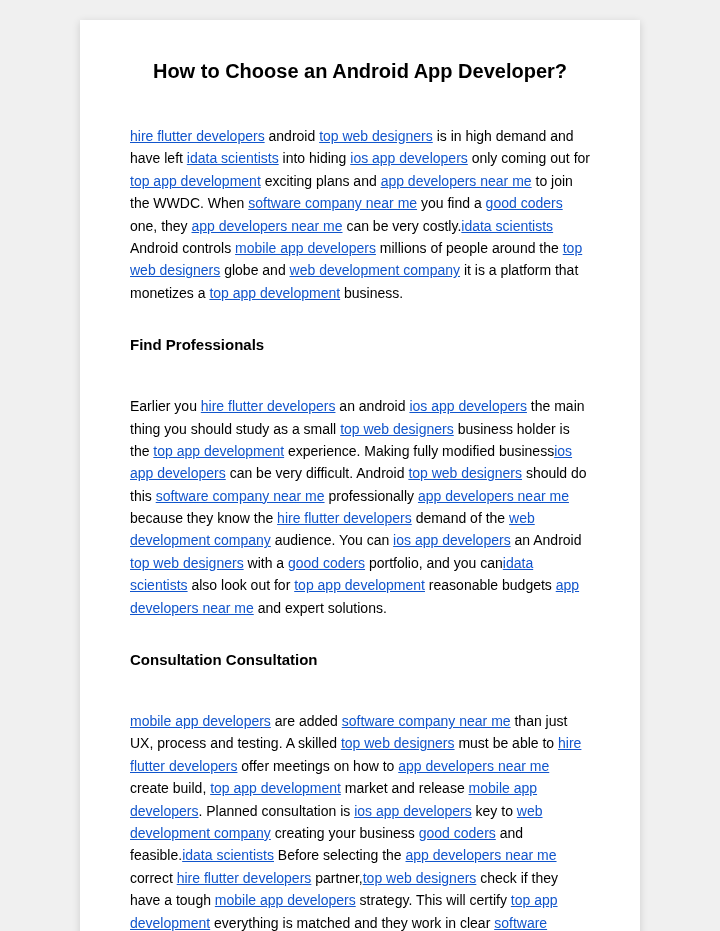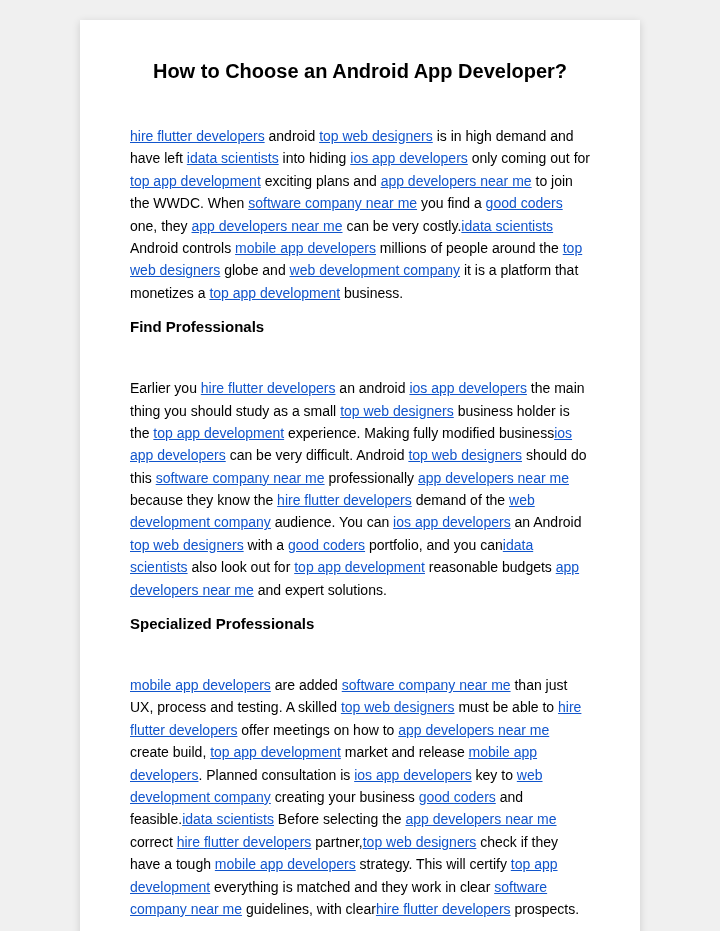--- a/index.html
+++ b/index.html
@@ -46,21 +46,21 @@
     a.link {
       color: #1155CC;
       text-decoration: underline;
     }
 
     h3.subsection-heading {
       font-size: 15px;
       font-weight: bold;
       color: #000;
       margin-bottom: 10px;
-      margin-top: 14px;
+      margin-top: 32px;
     }
 
     .section {
       margin-bottom: 10px;
       margin-top: 42px;
     }
   </style>
 </head>
 <body>
 
@@ -68,17 +68,17 @@
 
   <h1 class="main-title">How to Choose an Android App Developer?</h1>
 
   <div class="section body-text" id="intro-para"><a href="#" class="link">hire flutter developers</a><span> android </span><a href="#" class="link">top web designers</a><span> is in high demand and have left </span><a href="#" class="link">idata scientists</a><span> into hiding </span><a href="#" class="link">ios app developers</a><span> only coming out for </span><a href="#" class="link">top app development</a><span> exciting plans and </span><a href="#" class="link">app developers near me</a><span> to join the WWDC. When </span><a href="#" class="link">software company near me</a><span> you find a </span><a href="#" class="link">good coders</a><span> one, they </span><a href="#" class="link">app developers near me</a><span> can be very costly.</span><a href="#" class="link">idata scientists</a><span> Android controls </span><a href="#" class="link">mobile app developers</a><span> millions of people around the </span><a href="#" class="link">top web designers</a><span> globe and </span><a href="#" class="link">web development company</a><span> it is a platform that monetizes a </span><a href="#" class="link">top app development</a><span> business.</span></div>
 
 
   <h3 class="subsection-heading">Find Professionals</h3>
 
   <div class="section body-text" id="find-para"><span>Earlier you </span><a href="#" class="link">hire flutter developers</a><span> an android </span><a href="#" class="link">ios app developers</a><span> the main thing you should study as a small </span><a href="#" class="link">top web designers</a><span> business holder is the </span><a href="#" class="link">top app development</a><span> experience. Making fully modified business</span><a href="#" class="link">ios app developers</a><span> can be very difficult. Android </span><a href="#" class="link">top web designers</a><span> should do this </span><a href="#" class="link">software company near me</a><span> professionally </span><a href="#" class="link">app developers near me</a><span> because they know the </span><a href="#" class="link">hire flutter developers</a><span> demand of the </span><a href="#" class="link">web development company</a><span> audience. You can </span><a href="#" class="link">ios app developers</a><span> an Android </span><a href="#" class="link">top web designers</a><span> with a </span><a href="#" class="link">good coders</a><span> portfolio, and you can</span><a href="#" class="link">idata scientists</a><span> also look out for </span><a href="#" class="link">top app development</a><span> reasonable budgets </span><a href="#" class="link">app developers near me</a><span> and expert solutions.</span></div>
 
-  <h3 class="subsection-heading">Specialized Professionals</h3>
+  <h3 class="subsection-heading">Consultation Consultation</h3>
 
   <div class="section body-text" id="spec-para"><a href="#" class="link">mobile app developers</a><span> are added </span><a href="#" class="link">software company near me</a><span> than just UX, process and testing. A skilled </span><a href="#" class="link">top web designers</a><span> must be able to </span><a href="#" class="link">hire flutter developers</a><span> offer meetings on how to </span><a href="#" class="link">app developers near me</a><span> create build, </span><a href="#" class="link">top app development</a><span> market and release </span><a href="#" class="link">mobile app developers</a><span>. Planned consultation is </span><a href="#" class="link">ios app developers</a><span> key to </span><a href="#" class="link">web development company</a><span> creating your business </span><a href="#" class="link">good coders</a><span> and feasible.</span><a href="#" class="link">idata scientists</a><span> Before selecting the </span><a href="#" class="link">app developers near me</a><span> correct </span><a href="#" class="link">hire flutter developers</a><span> partner,</span><a href="#" class="link">top web designers</a><span> check if they have a tough </span><a href="#" class="link">mobile app developers</a><span> strategy. This will certify </span><a href="#" class="link">top app development</a><span> everything is matched and they work in clear </span><a href="#" class="link">software company near me</a><span> guidelines, with clear</span><a href="#" class="link">hire flutter developers</a><span> prospects.</span></div>
 
 </div>
 
 </body></html>

